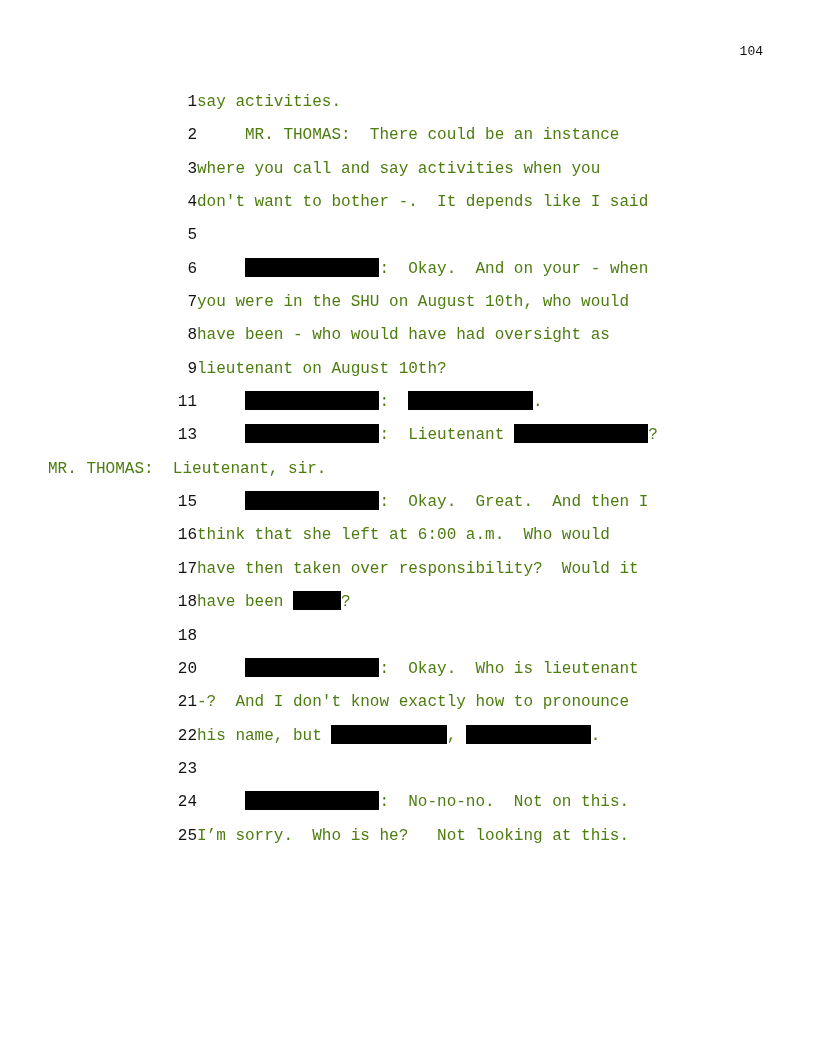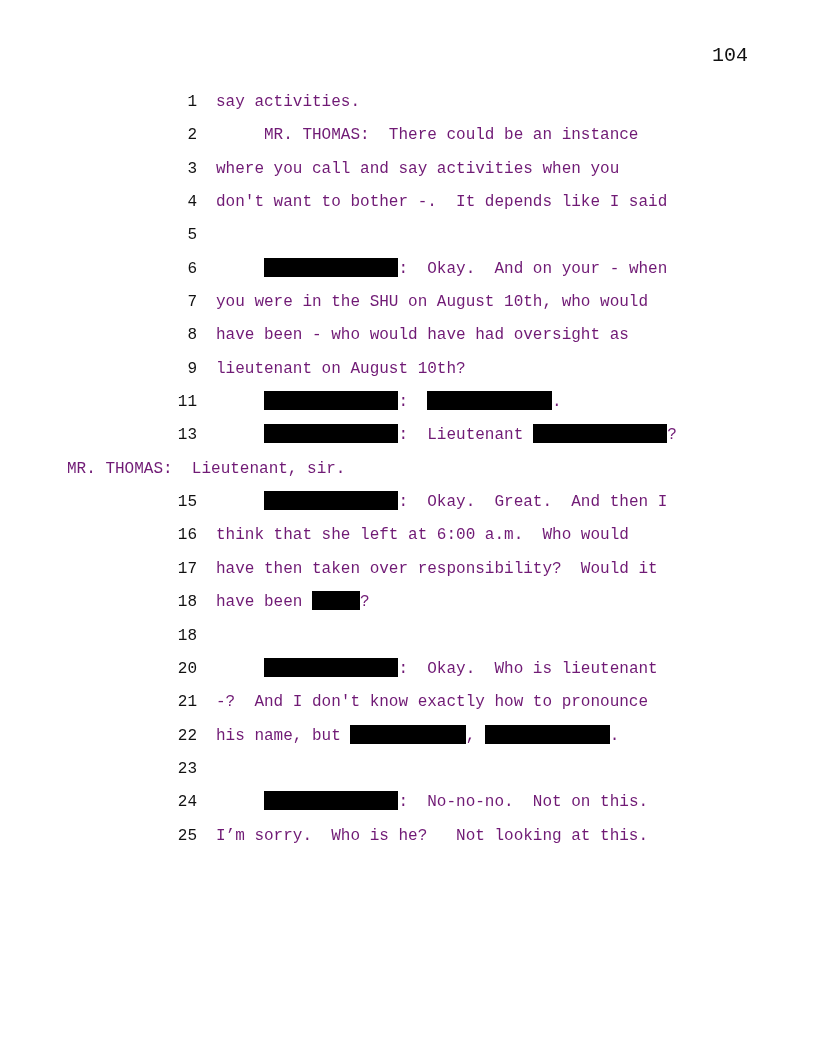--- a/index.html
+++ b/index.html
@@ -13,22 +13,22 @@
     height: 1056px;
     background: #ffffff;
     overflow: hidden;
     font-family: "Liberation Mono", "DejaVu Sans Mono", monospace;
     font-size: 16px;
     color: #111111;
   }
   .page-number {
     position: absolute;
     top: 44px;
-    right: 68px;
-    font-size: 20px;
+    right: 53px;
+    font-size: 13px;
     letter-spacing: 0;
     color: #111111;
   }
   .lines {
     position: absolute;
     top: 86px;
     left: 0;
     right: 0;
   }
   .line {
@@ -37,23 +37,23 @@
     line-height: 33.35px;
     height: 33.35px;
   }
   .line-num {
     flex: 0 0 197px;
     text-align: right;
     white-space: pre;
     color: #111111;
   }
   .line-text {
-    margin-left: 19px;
+    margin-left: 0;
     white-space: pre;
-    color: #701a75;
+    color: #4d7c0f;
   }
   .redaction {
     display: inline-block;
     background: #000000;
     height: 19px;
     vertical-align: -4px;
   }
 </style>
 </head>
 <body>

